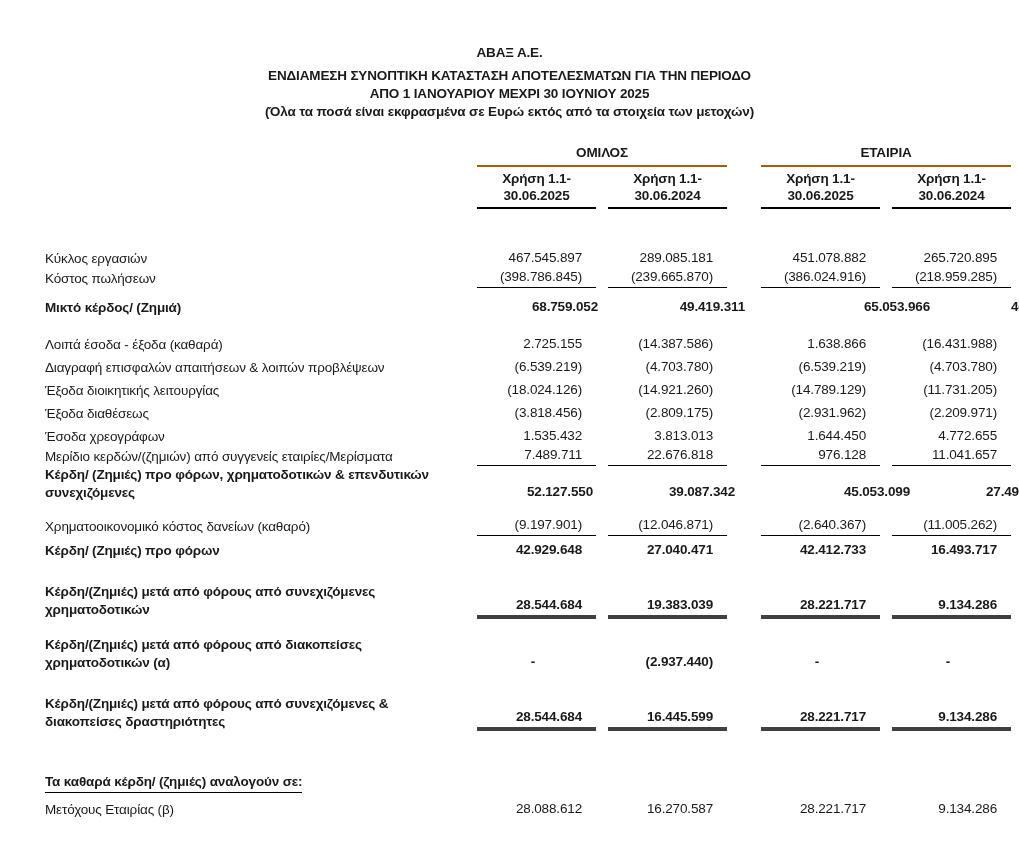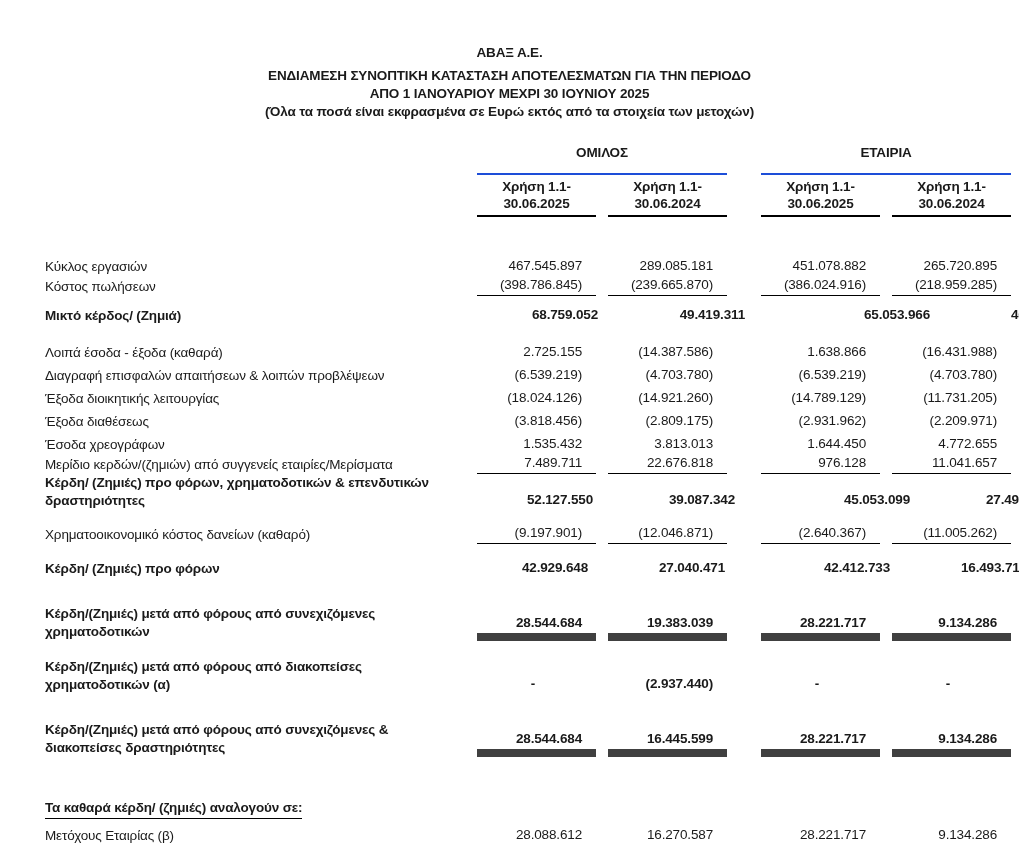--- a/index.html
+++ b/index.html
@@ -24,21 +24,21 @@
   .hdr, .row {
     display: grid;
     grid-template-columns: 420px 131px 131px 22px 131px 131px;
     align-items: end;
   }
 
   
   .hdr { margin-top: 24px; }
   .hdr .group {
     text-align: center; font-weight: 700; line-height: 16px;
-    border-bottom: 2px solid #1d4ed8; padding-bottom: 12px; margin-left: 12px;
+    border-bottom: 2px solid #a16207; padding-bottom: 4px; margin-left: 12px;
   }
   .hdr .group.g1 { grid-column: 2 / span 2; }
   .hdr .group.g2 { grid-column: 5 / span 2; }
 
   .hdr2 { display: grid; grid-template-columns: 420px 131px 131px 22px 131px 131px; }
   .hdr2 .colhead {
     text-align: center; font-weight: 700; line-height: 17px;
     padding: 3px 0 3px 0; border-bottom: 2px solid #000; margin-left: 12px;
   }
   .hdr2 .colhead.c1 { grid-column: 2; }
@@ -46,21 +46,21 @@
 
   
   .row .label { grid-column: 1; line-height: 18px; padding-right: 6px; }
   .row .val {
     text-align: right; line-height: 18px;
     padding-right: 14px; padding-bottom: 1px; margin-left: 12px;
     white-space: nowrap;
   }
   .row.bold .label, .row.bold .val { font-weight: 700; }
   .row .val.rule-thin  { border-bottom: 1.6px solid #000; }
-  .row .val.rule-thick { border-bottom: 8px solid #404040; margin-top: 16px; }
+  .row .val.rule-thick { border-bottom: 4px solid #404040; margin-top: 16px; }
   .row .val.dash { text-align: center; padding-right: 7px; }
   .row .label.label-underline div {
     display: inline-block; border-bottom: 1.6px solid #000; padding-bottom: 1px;
   }
 </style>
 </head>
 <body>
 
 <div class="page">
 
@@ -193,41 +193,41 @@
     <div class="val rule-thin">7.489.711</div>
     <div class="val rule-thin">22.676.818</div>
     <div class="spacer"></div>
     <div class="val rule-thin">976.128</div>
     <div class="val rule-thin">11.041.657</div>
   </div>
 
   <div class="row bold" style="margin-top: 0px; gap: 11px;">
     <div class="label">
             <div>Κέρδη/ (Ζημιές) προ φόρων, χρηματοδοτικών &amp; επενδυτικών</div>
-            <div>δραστηριότητες</div>
+            <div>συνεχιζόμενες</div>
           </div>
     <div class="val">52.127.550</div>
     <div class="val">39.087.342</div>
     <div class="spacer"></div>
     <div class="val">45.053.099</div>
     <div class="val">27.498.978</div>
   </div>
 
   <div class="row" style="margin-top: 14px;">
     <div class="label">
             <div>Χρηματοοικονομικό κόστος δανείων (καθαρό)</div>
           </div>
     <div class="val rule-thin">(9.197.901)</div>
     <div class="val rule-thin">(12.046.871)</div>
     <div class="spacer"></div>
     <div class="val rule-thin">(2.640.367)</div>
     <div class="val rule-thin">(11.005.262)</div>
   </div>
 
-  <div class="row bold" style="margin-top: 15px; gap: 6px;">
+  <div class="row bold" style="margin-top: 5px;">
     <div class="label">
             <div>Κέρδη/ (Ζημιές) προ φόρων</div>
           </div>
     <div class="val">42.929.648</div>
     <div class="val">27.040.471</div>
     <div class="spacer"></div>
     <div class="val">42.412.733</div>
     <div class="val">16.493.717</div>
   </div>
 

